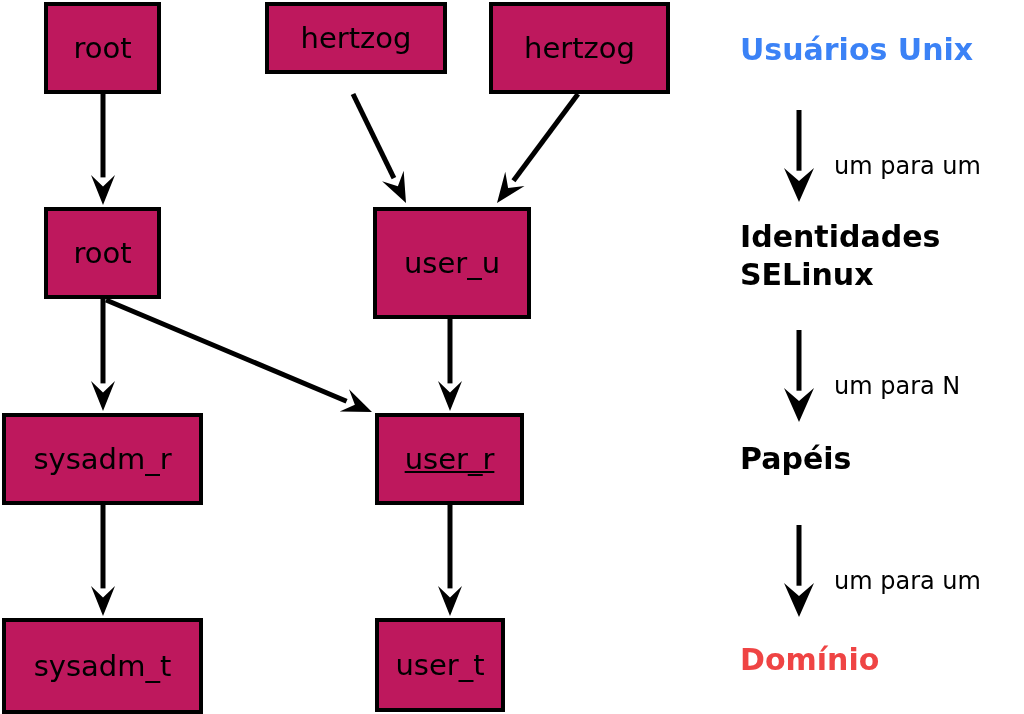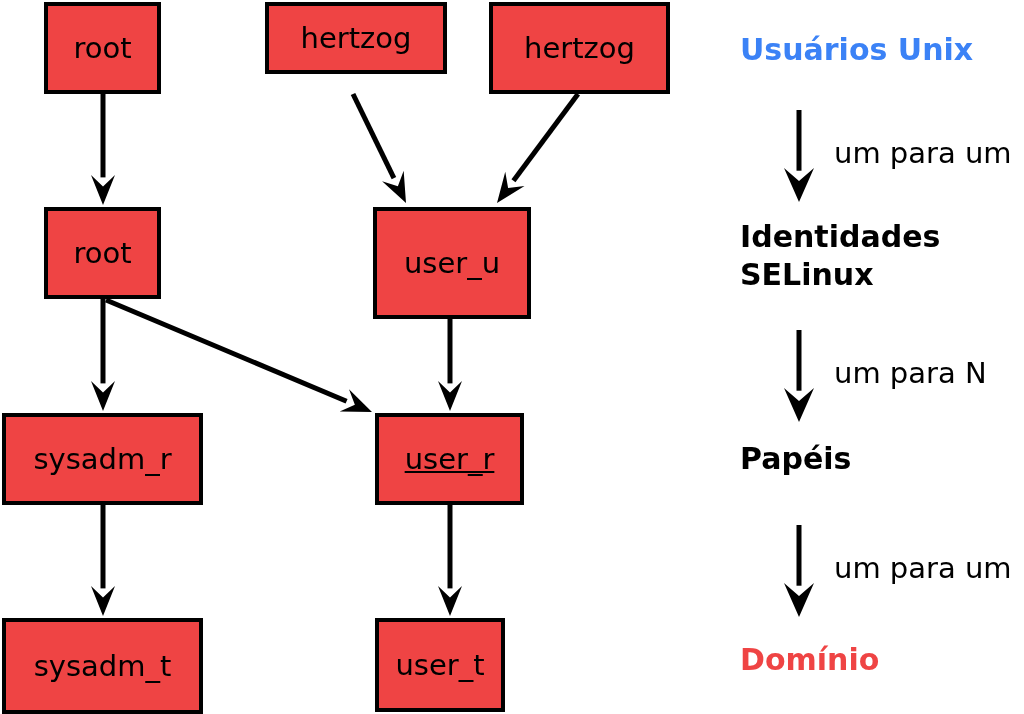--- a/index.html
+++ b/index.html
@@ -21,21 +21,21 @@
     position: absolute;
     left: 0;
     top: 0;
     width: 1024px;
     height: 714px;
     pointer-events: none;
   }
   .node {
     position: absolute;
     box-sizing: border-box;
-    background: #ef4444;
+    background: #be185d;
     border: 4px solid #000000;
     display: flex;
     align-items: center;
     justify-content: center;
     z-index: 2;
   }
   .node-label {
     font-family: "DejaVu Sans", sans-serif;
     font-size: 29px;
     line-height: 1;
@@ -49,25 +49,26 @@
     font-size: 30px;
     line-height: 38px;
     color: #000000;
     white-space: pre;
     z-index: 2;
   }
   .edge-label {
     position: absolute;
     font-family: "DejaVu Sans", sans-serif;
     font-weight: normal;
-    font-size: 29px;
+    font-size: 24px;
     line-height: 1;
     color: #000000;
     white-space: nowrap;
     z-index: 2;
+    margin-top: 15px;
   }
 </style>
 </head>
 <body>
 
 <div id="canvas">
 
   <svg id="edges" width="1024" height="714" viewBox="0 0 1024 714" xmlns="http://www.w3.org/2000/svg">
       <g>
         <line x1="103" y1="94" x2="103" y2="177.4" stroke="#000000" stroke-width="5"></line>

